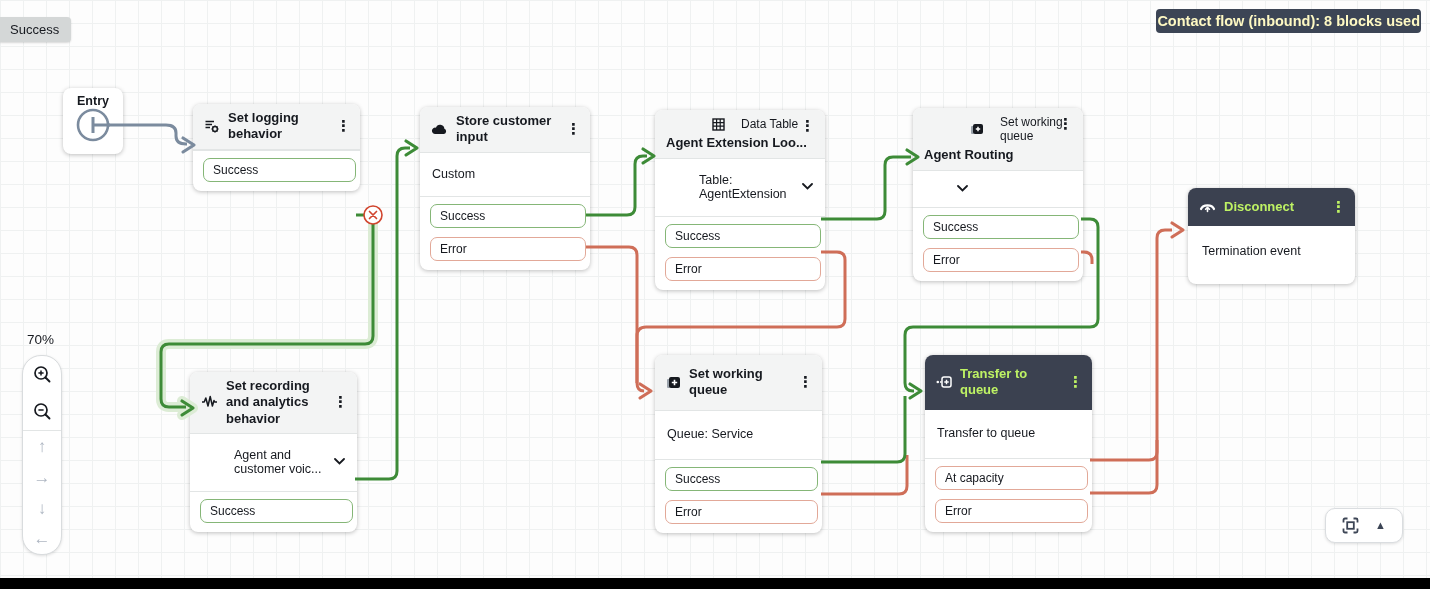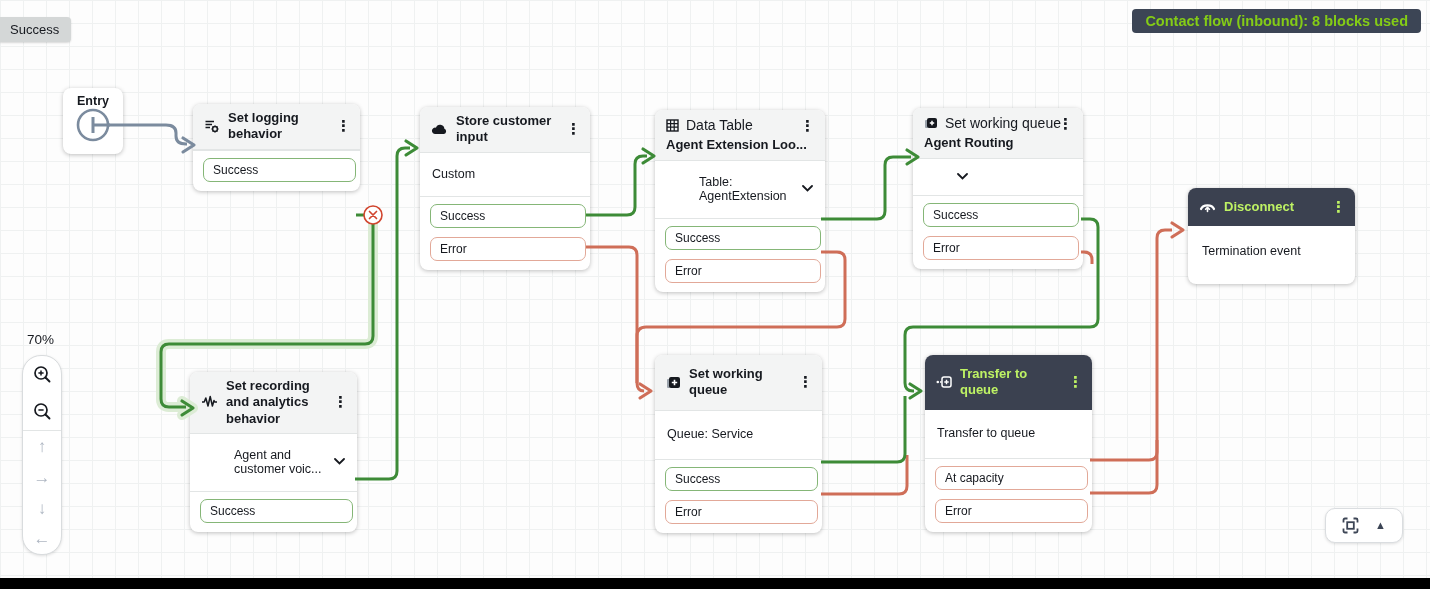--- a/index.html
+++ b/index.html
@@ -21,21 +21,21 @@
   .card{position:absolute;background:#fff;border-radius:8px;z-index:3;
         box-shadow:0 1px 4px rgba(0,0,0,.25);font-size:12.5px;}
   .hdr{display:flex;align-items:center;gap:8px;background:#f3f4f4;
        border-bottom:1px solid #e2e5e5;border-radius:8px 8px 0 0;
        padding:6px 6px 6px 11px;}
   .hdr .ttl{font-weight:bold;font-size:13px;line-height:1.25;flex:1;}
   .hdr.one{padding:11px 6px 11px 11px;}
   .hdr.dark{background:#3b4150;color:#bef264;border-bottom:none;}
   .hdr2{position:relative;background:#f3f4f4;border-bottom:1px solid #e2e5e5;
         border-radius:8px 8px 0 0;padding:7px 6px 7px 11px;}
-  .typerow{display:flex;align-items:center;gap:7px;font-size:14px;}
+  .typerow{display:flex;align-items:center;gap:16px;font-size:12px;margin-left:46px;}
   .ttl2{font-weight:bold;font-size:13px;margin-top:4px;line-height:1.2;}
   .kebab{font-weight:bold;font-size:15px;line-height:14px;padding:0 3px;cursor:pointer;}
   .hdr2 .kebab{position:absolute;top:9px;right:7px;}
   .vrow{padding:14px 12px 15px;font-size:12.5px;}
   .vrow.tall{padding:16px 12px 18px;}
   .drow{display:flex;align-items:center;justify-content:space-between;padding-right:12px;padding-left:44px;}
   .ports{border-top:1px solid #e2e5e5;padding:7px 4px 9px 10px;
          display:flex;flex-direction:column;gap:9px;}
   .port{border:1px solid;border-radius:7px;height:22px;display:flex;align-items:center;
         padding-left:9px;font-size:12px;background:#fff;cursor:pointer;}
@@ -52,23 +52,23 @@
   #agent-routing{left:913px;top:108px;width:170px;}
   #disconnect{left:1188px;top:188px;width:167px;}
   #disconnect .vrow{padding:18px 14px 26px;}
   #set-recording{left:190px;top:372px;width:167px;}
   #set-working-queue{left:655px;top:355px;width:167px;}
   #transfer-queue{left:925px;top:355px;width:167px;}
   
   .chip{position:absolute;left:0;top:17px;z-index:5;background:#d4d7d7;color:#16191f;
         font-size:13px;padding:5px 12px 5px 10px;border-radius:0 4px 4px 0;
         box-shadow:0 1px 2px rgba(0,0,0,.15);}
-  .badge{position:absolute;right:9px;top:9px;z-index:5;background:#3c4555;color:#84cc16;
+  .badge{position:absolute;right:9px;top:9px;z-index:5;background:#3c4555;color:#fef9c3;
          font-weight:bold;font-size:14.5px;line-height:24px;height:24px;
-         padding:0 13px;border-radius:4px;}
+         padding:0 1px;border-radius:4px;}
   
   .zoom-label{position:absolute;left:27px;top:332px;z-index:6;font-size:13.5px;}
   .pan-pill{position:absolute;left:22px;top:355px;width:38px;height:198px;z-index:6;
             background:#fff;border:1px solid #d9dcde;border-radius:19px;
             box-shadow:0 1px 3px rgba(0,0,0,.12);
             display:flex;flex-direction:column;align-items:center;}
   .pill-btn{width:38px;height:40px;display:flex;align-items:center;justify-content:center;cursor:pointer;}
   .pill-div{width:38px;border-top:1px solid #e2e5e5;}
   .pan-arrow{font-size:17px;color:#aeb6c2;line-height:1;}
   

